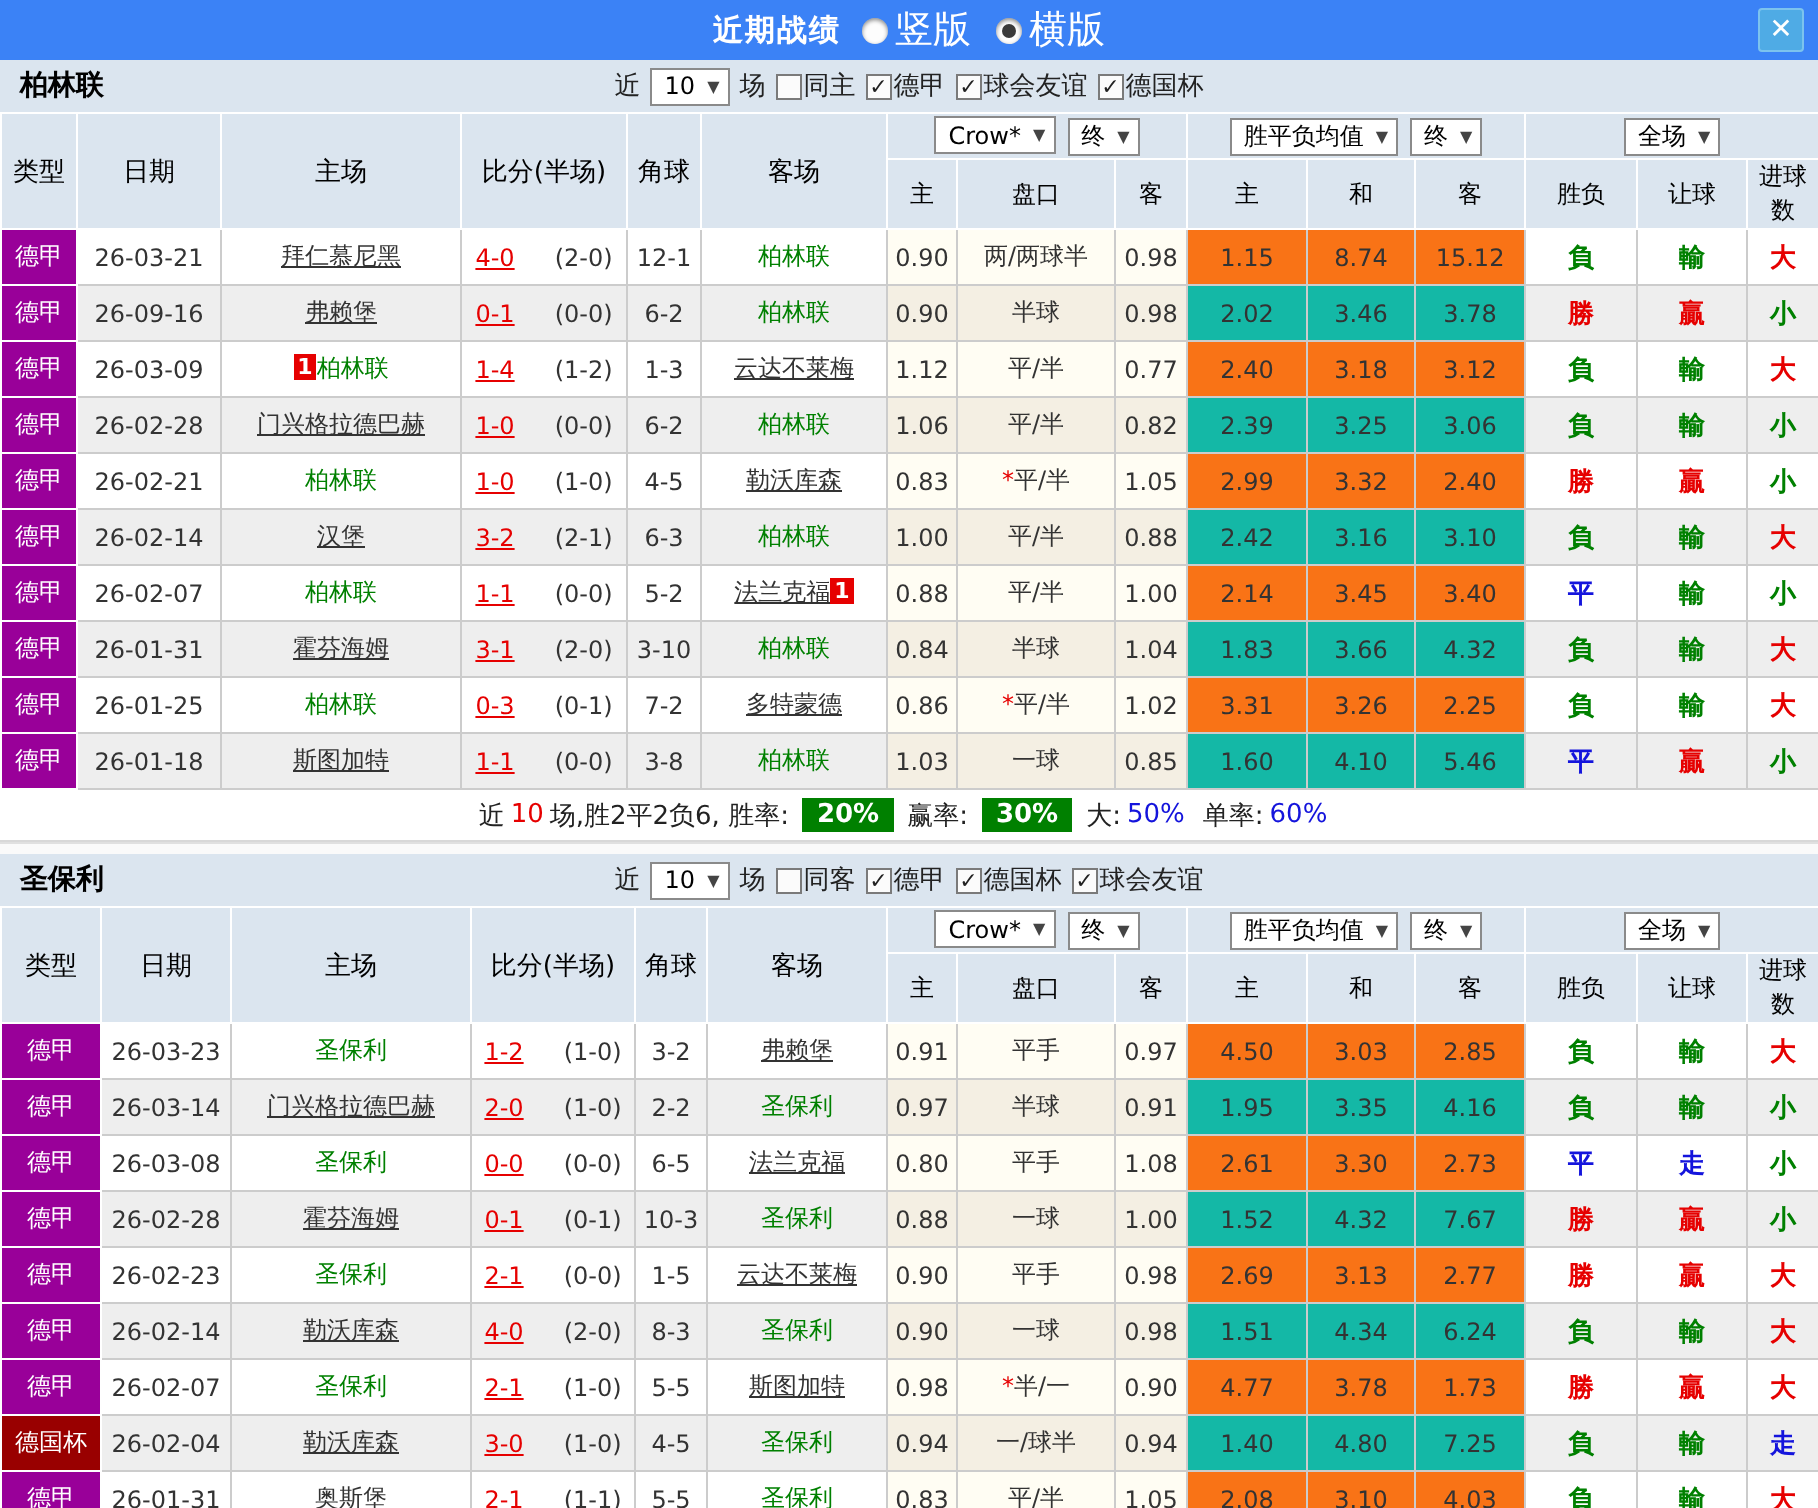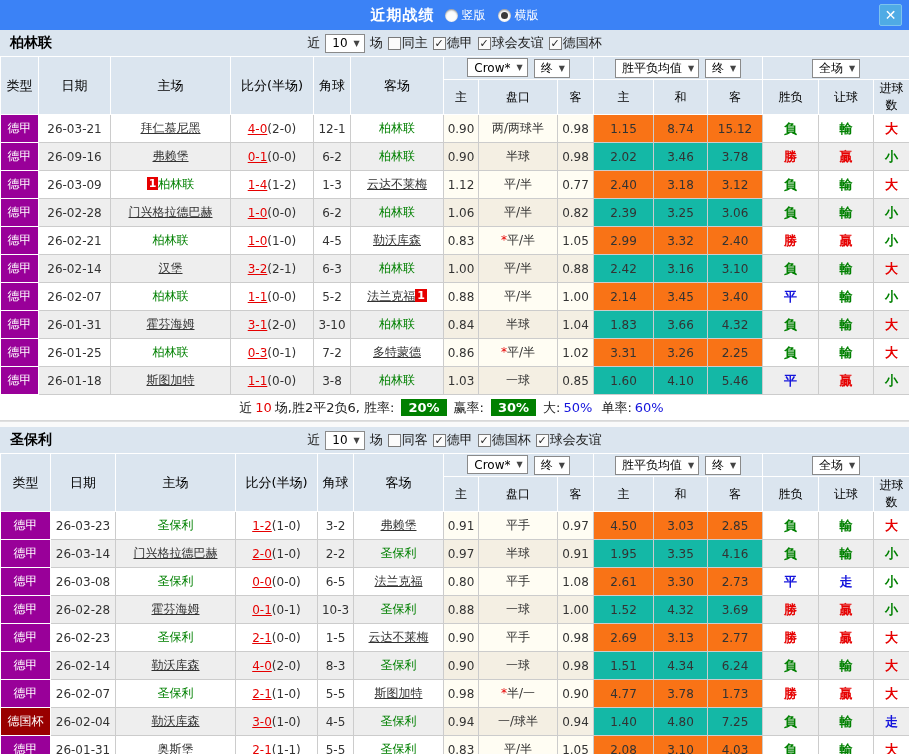--- a/index.html
+++ b/index.html
@@ -3,21 +3,21 @@
 <meta charset="utf-8">
 <style>
   * { margin:0; padding:0; box-sizing:border-box; }
   body { font-family:"DejaVu Sans", sans-serif; background:#fff; }
   .app { width:909px; height:754px; overflow:hidden; background:#fff; position:relative; }
 
   
   .titlebar { height:30px; background:#3b82f6; display:flex; align-items:center; justify-content:center; position:relative; color:#fff; }
   .titlebar .title { font-weight:bold; font-size:15px; letter-spacing:1px; }
   .radio-group { display:flex; align-items:center; margin-left:10px; gap:12px; }
-  .radio { display:inline-flex; align-items:center; gap:4px; font-size:12px; cursor:pointer; }
+  .radio { display:inline-flex; align-items:center; gap:4px; font-size:19px; cursor:pointer; }
   .radio-dot { width:13px; height:13px; border-radius:50%; background:#fdfdfd; box-shadow:inset 0 1px 2px rgba(0,0,0,.45); position:relative; }
   .radio-dot.checked::after { content:""; position:absolute; left:3px; top:3px; width:7px; height:7px; border-radius:50%; background:#3a3a3a; }
   .close-btn { position:absolute; right:7px; top:4px; width:23px; height:22px; background:#4fabe5; border:1px solid #7cc3ee; border-radius:2px; color:#fff; font-weight:bold; font-size:14px; display:flex; align-items:center; justify-content:center; cursor:pointer; }
 
   
   .section-header { height:26px; background:#dbe5ef; position:relative; display:flex; align-items:center; }
   .team-name { position:absolute; left:10px; font-weight:bold; font-size:14px; color:#000; }
   .filters { margin:0 auto; display:flex; align-items:center; gap:5px; font-size:13px; color:#222; }
   .mini-select { display:inline-flex; align-items:center; gap:6px; background:#fff; border:1px solid #8a8a8a; height:19px; padding:0 4px 0 6px; font-size:12px; color:#000; cursor:pointer; white-space:nowrap; }
   .mini-select .arr { font-size:8px; color:#444; }
@@ -36,21 +36,21 @@
   td.c-type { color:#fff; border:1px solid #fff; font-size:12px; }
   td.c-type.league { background:#990099; }
   td.c-type.cup { background:#990000; }
   tr.odd td.c-hc { background:#fffdf3; }
   tr.even td.c-hc { background:#f4efe3; }
   tr.odd td.c-avg { background:#f97316; }
   tr.even td.c-avg { background:#14b8a6; }
   .t-focus { color:#008000; }
   .t-norm { color:#333;text-decoration:underline; }
   .score-m { color:#e60000;text-decoration:underline; }
-  .score-h { color:#333; }
+  .score-h { color:#333;padding-left:20px; }
   .badge-red { display:inline-block; background:#e60000; color:#fff; font-size:11px; font-weight:bold; line-height:13px; padding:0 2px; vertical-align:1px; }
   .star { color:#e60000; }
   td.c-res { font-weight:bold; font-size:13px; }
   .res-green { color:#008000; }
   .res-red { color:#e60000; }
   .res-blue { color:#1414dc; }
 
   
   .summary { height:26px; background:#fff; display:flex; align-items:center; justify-content:center; gap:3px; font-size:13px; color:#222; border-bottom:1px solid #d8d8d8; }
   .summary .num-red { color:#e60000; }
@@ -493,21 +493,21 @@
               <td class="c-date">26-02-28</td>
               <td><span class="t-norm">霍芬海姆</span></td>
               <td class="c-score"><span class="score-m">0-1</span><span class="score-h">(0-1)</span></td>
               <td class="c-corner">10-3</td>
               <td><span class="t-focus">圣保利</span></td>
               <td class="c-hc">0.88</td>
               <td class="c-hc"><span>一球</span></td>
               <td class="c-hc">1.00</td>
               <td class="c-avg">1.52</td>
               <td class="c-avg">4.32</td>
-              <td class="c-avg">3.69</td>
+              <td class="c-avg">7.67</td>
               <td class="c-res res-red">勝</td>
               <td class="c-res res-red">贏</td>
               <td class="c-res res-green">小</td>
             </tr>
             <tr class="odd">
               <td class="c-type league">德甲</td>
               <td class="c-date">26-02-23</td>
               <td><span class="t-focus">圣保利</span></td>
               <td class="c-score"><span class="score-m">2-1</span><span class="score-h">(0-0)</span></td>
               <td class="c-corner">1-5</td>

